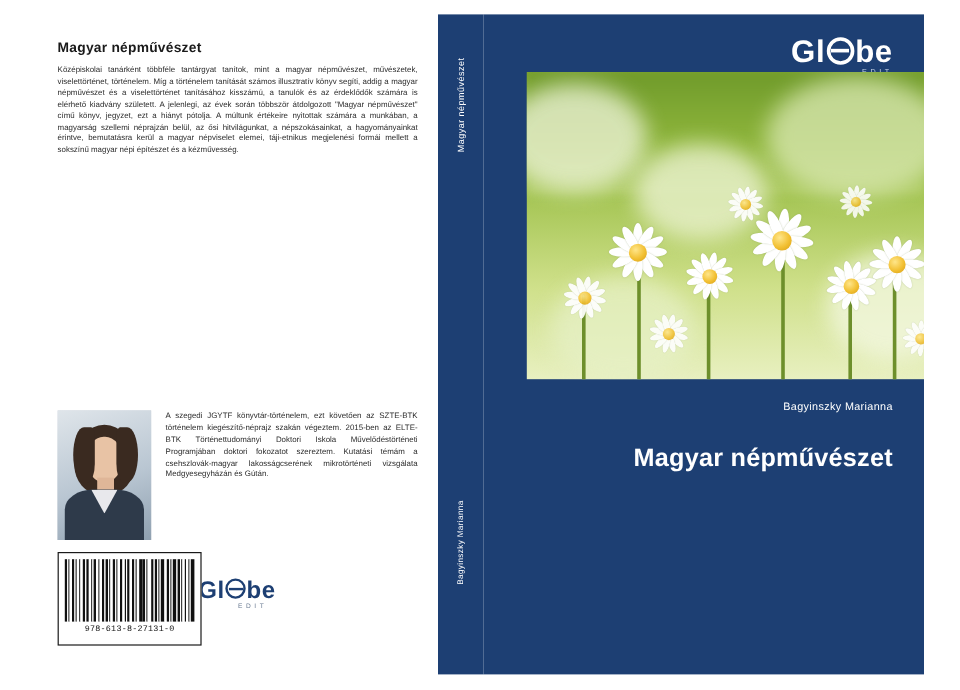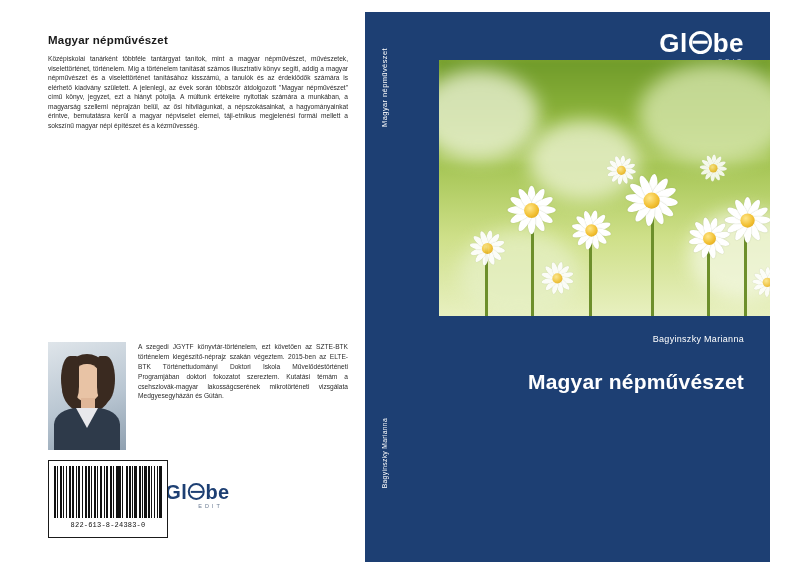--- a/index.html
+++ b/index.html
@@ -472,21 +472,21 @@
         <i style="width:2px"></i>
           <i style="width:1px;background:#fff"></i>
           <i style="width:1px"></i>
           <i style="width:2px;background:#fff"></i>
         <i style="width:2px"></i>
           <i style="width:2px;background:#fff"></i>
           <i style="width:1px"></i>
           <i style="width:1px;background:#fff"></i>
         <i style="width:3px"></i>
       </div>
-      <div class="barcode-num">822-613-8-24383-0</div>
+      <div class="barcode-num">978-613-8-27131-0</div>
     </div>
   </div>
 
   <div class="spine">
     <div class="spine-title">
       <span>Magyar népművészet</span>
     </div>
     <div class="spine-author">
       <span>Bagyinszky Marianna</span>
     </div>

